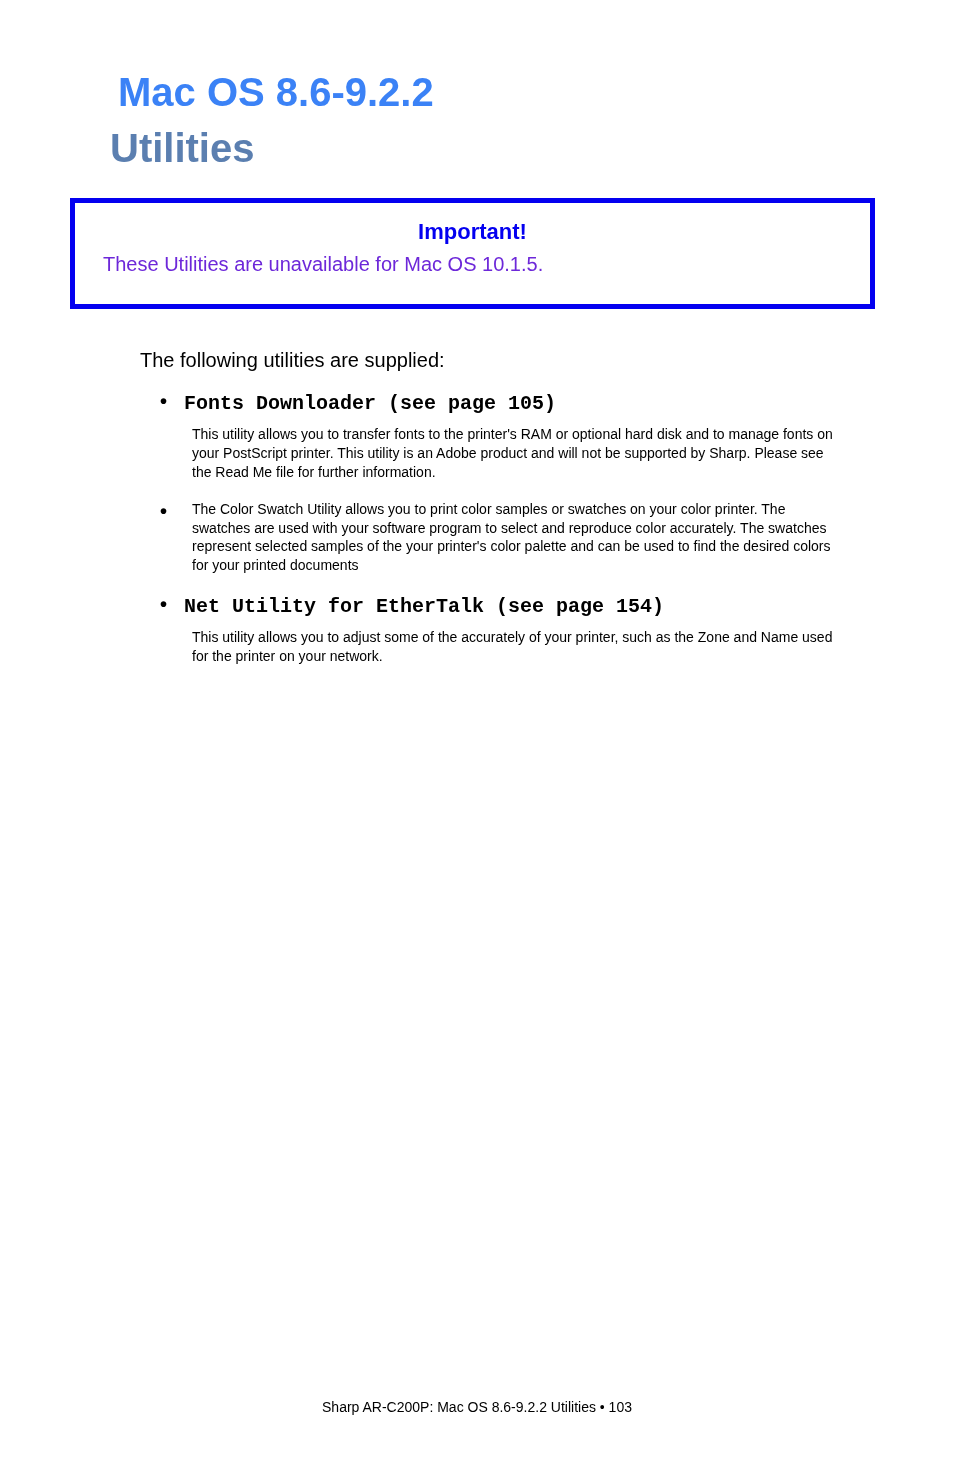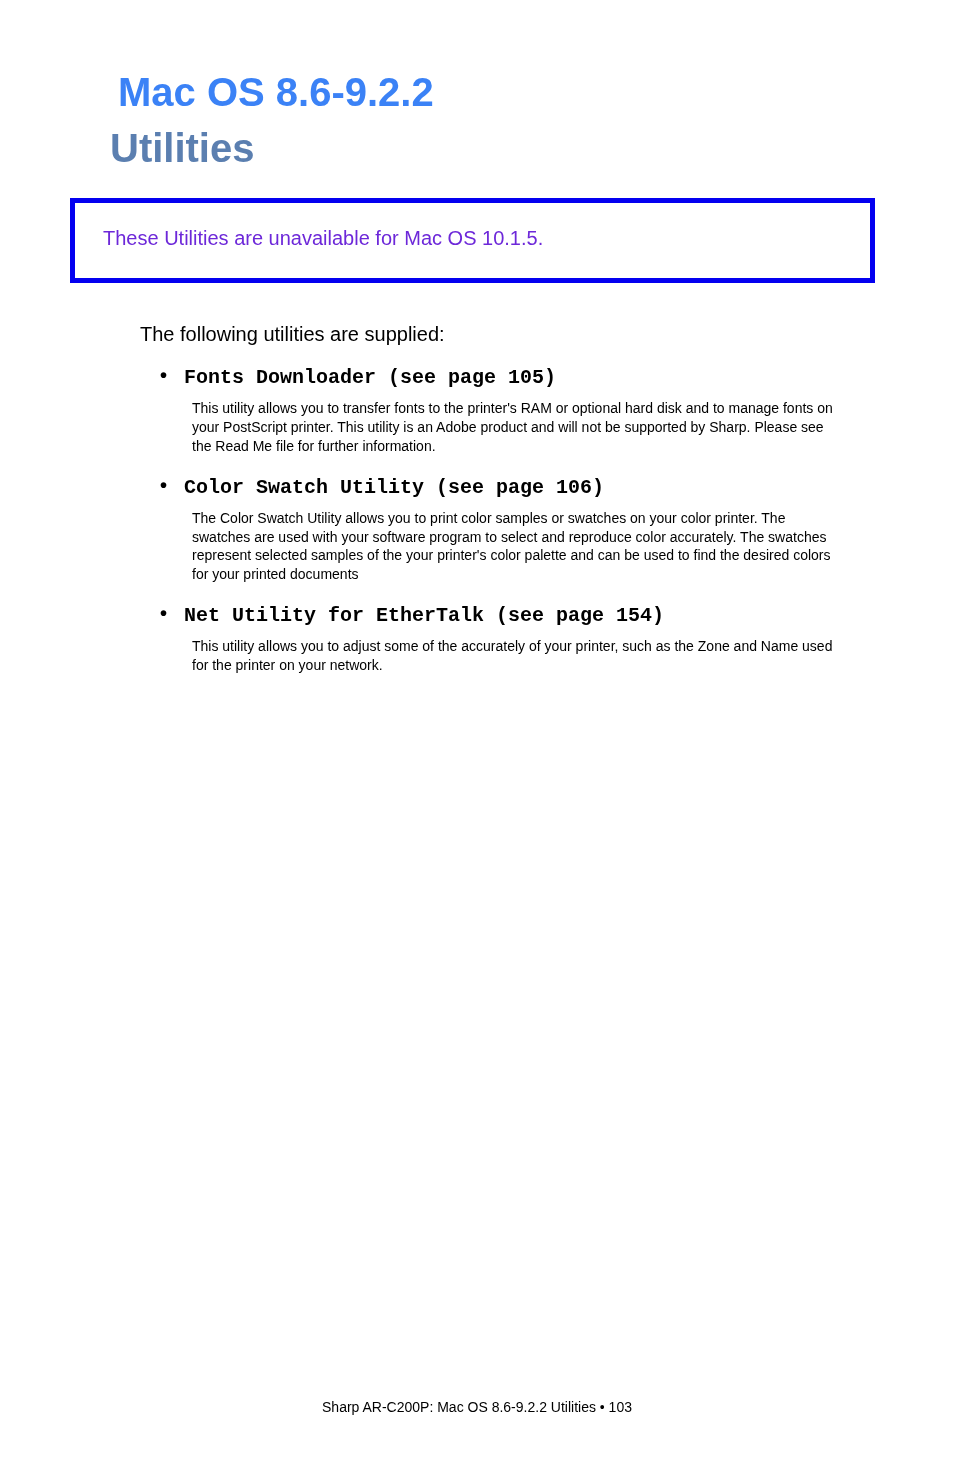--- a/index.html
+++ b/index.html
@@ -99,32 +99,32 @@
     }
   </style>
 </head>
 <body>
 
 <div class="page">
   <h1 class="title-line1">Mac OS 8.6-9.2.2</h1>
   <h1 class="title-line2">Utilities</h1>
 
   <div class="callout-box">
+    <p class="callout-title">Important!</p>
     <p class="callout-text">These Utilities are unavailable for Mac OS 10.1.5.</p>
   </div>
 
   <p class="intro-text">The following utilities are supplied:</p>
 
   <ul class="bullet-list">
     <li class="bullet-item">
       <p class="bullet-title">Fonts Downloader (see page 105)</p>
       <p class="bullet-body">This utility allows you to transfer fonts to the printer's RAM or optional hard disk and to manage fonts on your PostScript printer. This utility is an Adobe product and will not be supported by Sharp. Please see the Read Me file for further information.</p>
     </li>
     <li class="bullet-item">
-      <p class="bullet-title">Color Swatch Utility (see page 106)</p>
       <p class="bullet-body">The Color Swatch Utility allows you to print color samples or swatches on your color printer. The swatches are used with your software program to select and reproduce color accurately. The swatches represent selected samples of the your printer's color palette and can be used to find the desired colors for your printed documents</p>
     </li>
     <li class="bullet-item">
       <p class="bullet-title">Net Utility for EtherTalk (see page 154)</p>
       <p class="bullet-body">This utility allows you to adjust some of the accurately of your printer, such as the Zone and Name used for the printer on your network.</p>
     </li>
   </ul>
 </div>
 
 <div class="footer">Sharp AR-C200P: Mac OS 8.6-9.2.2 Utilities   •   103</div>

